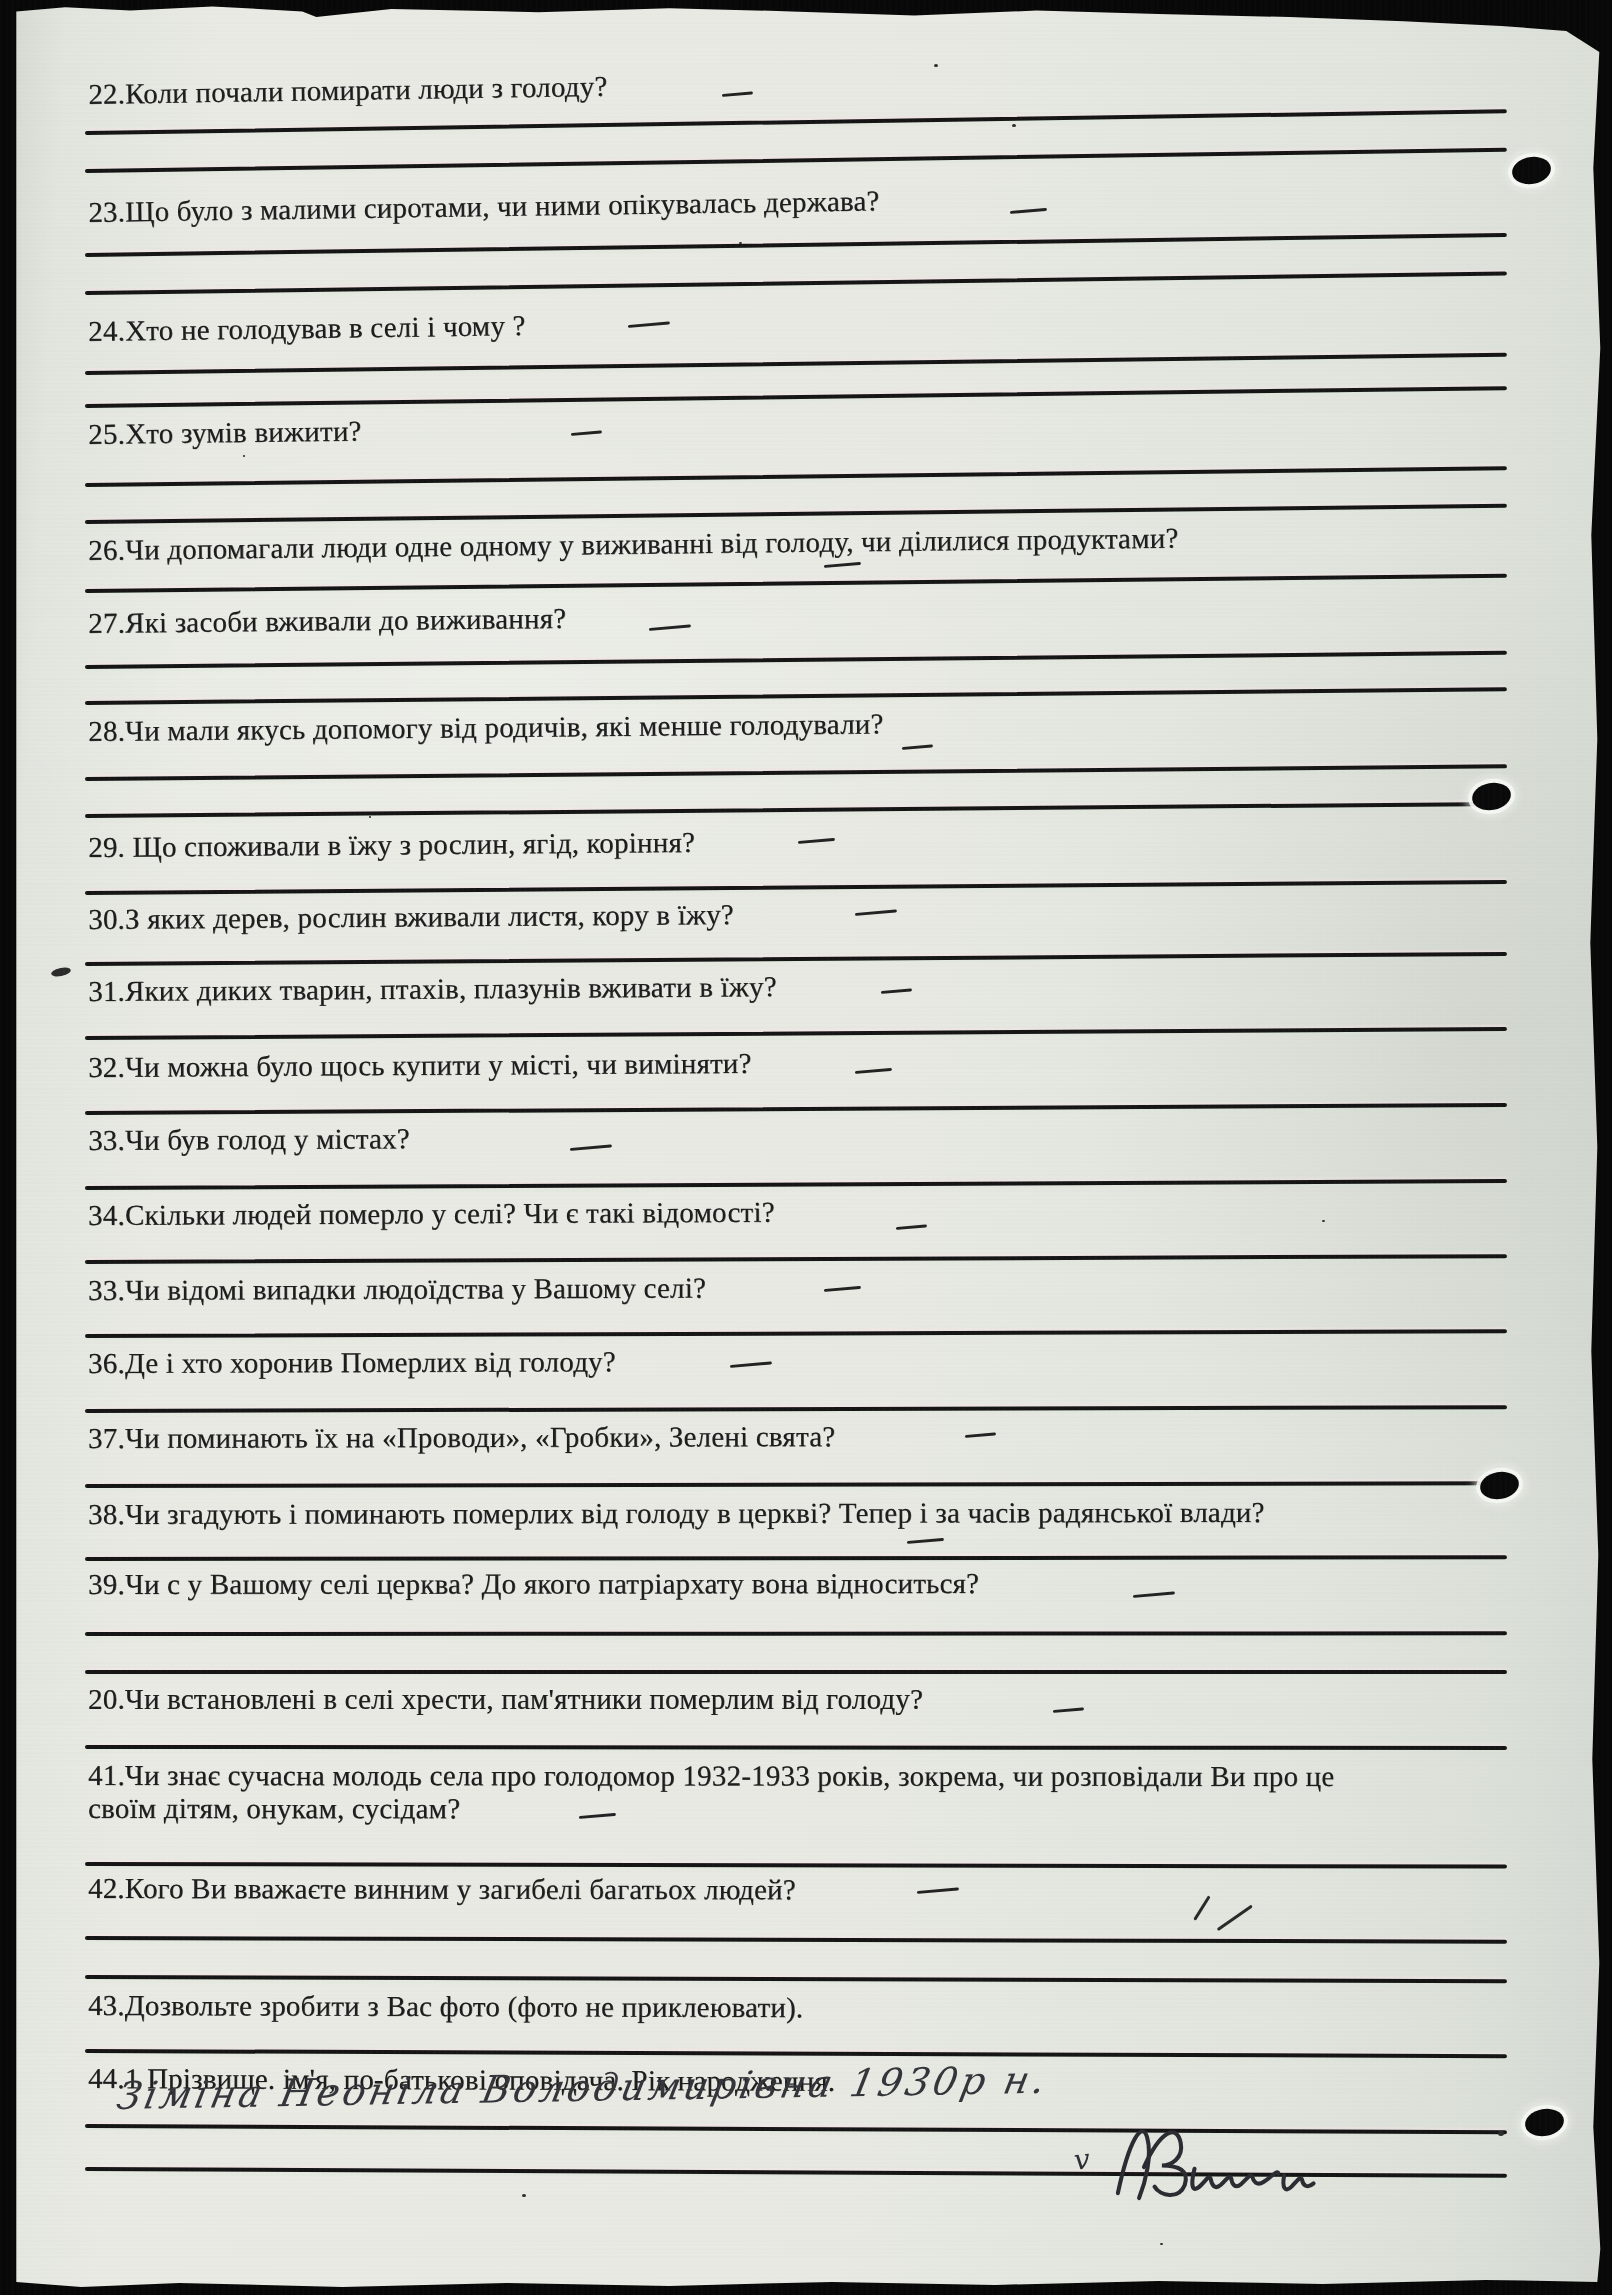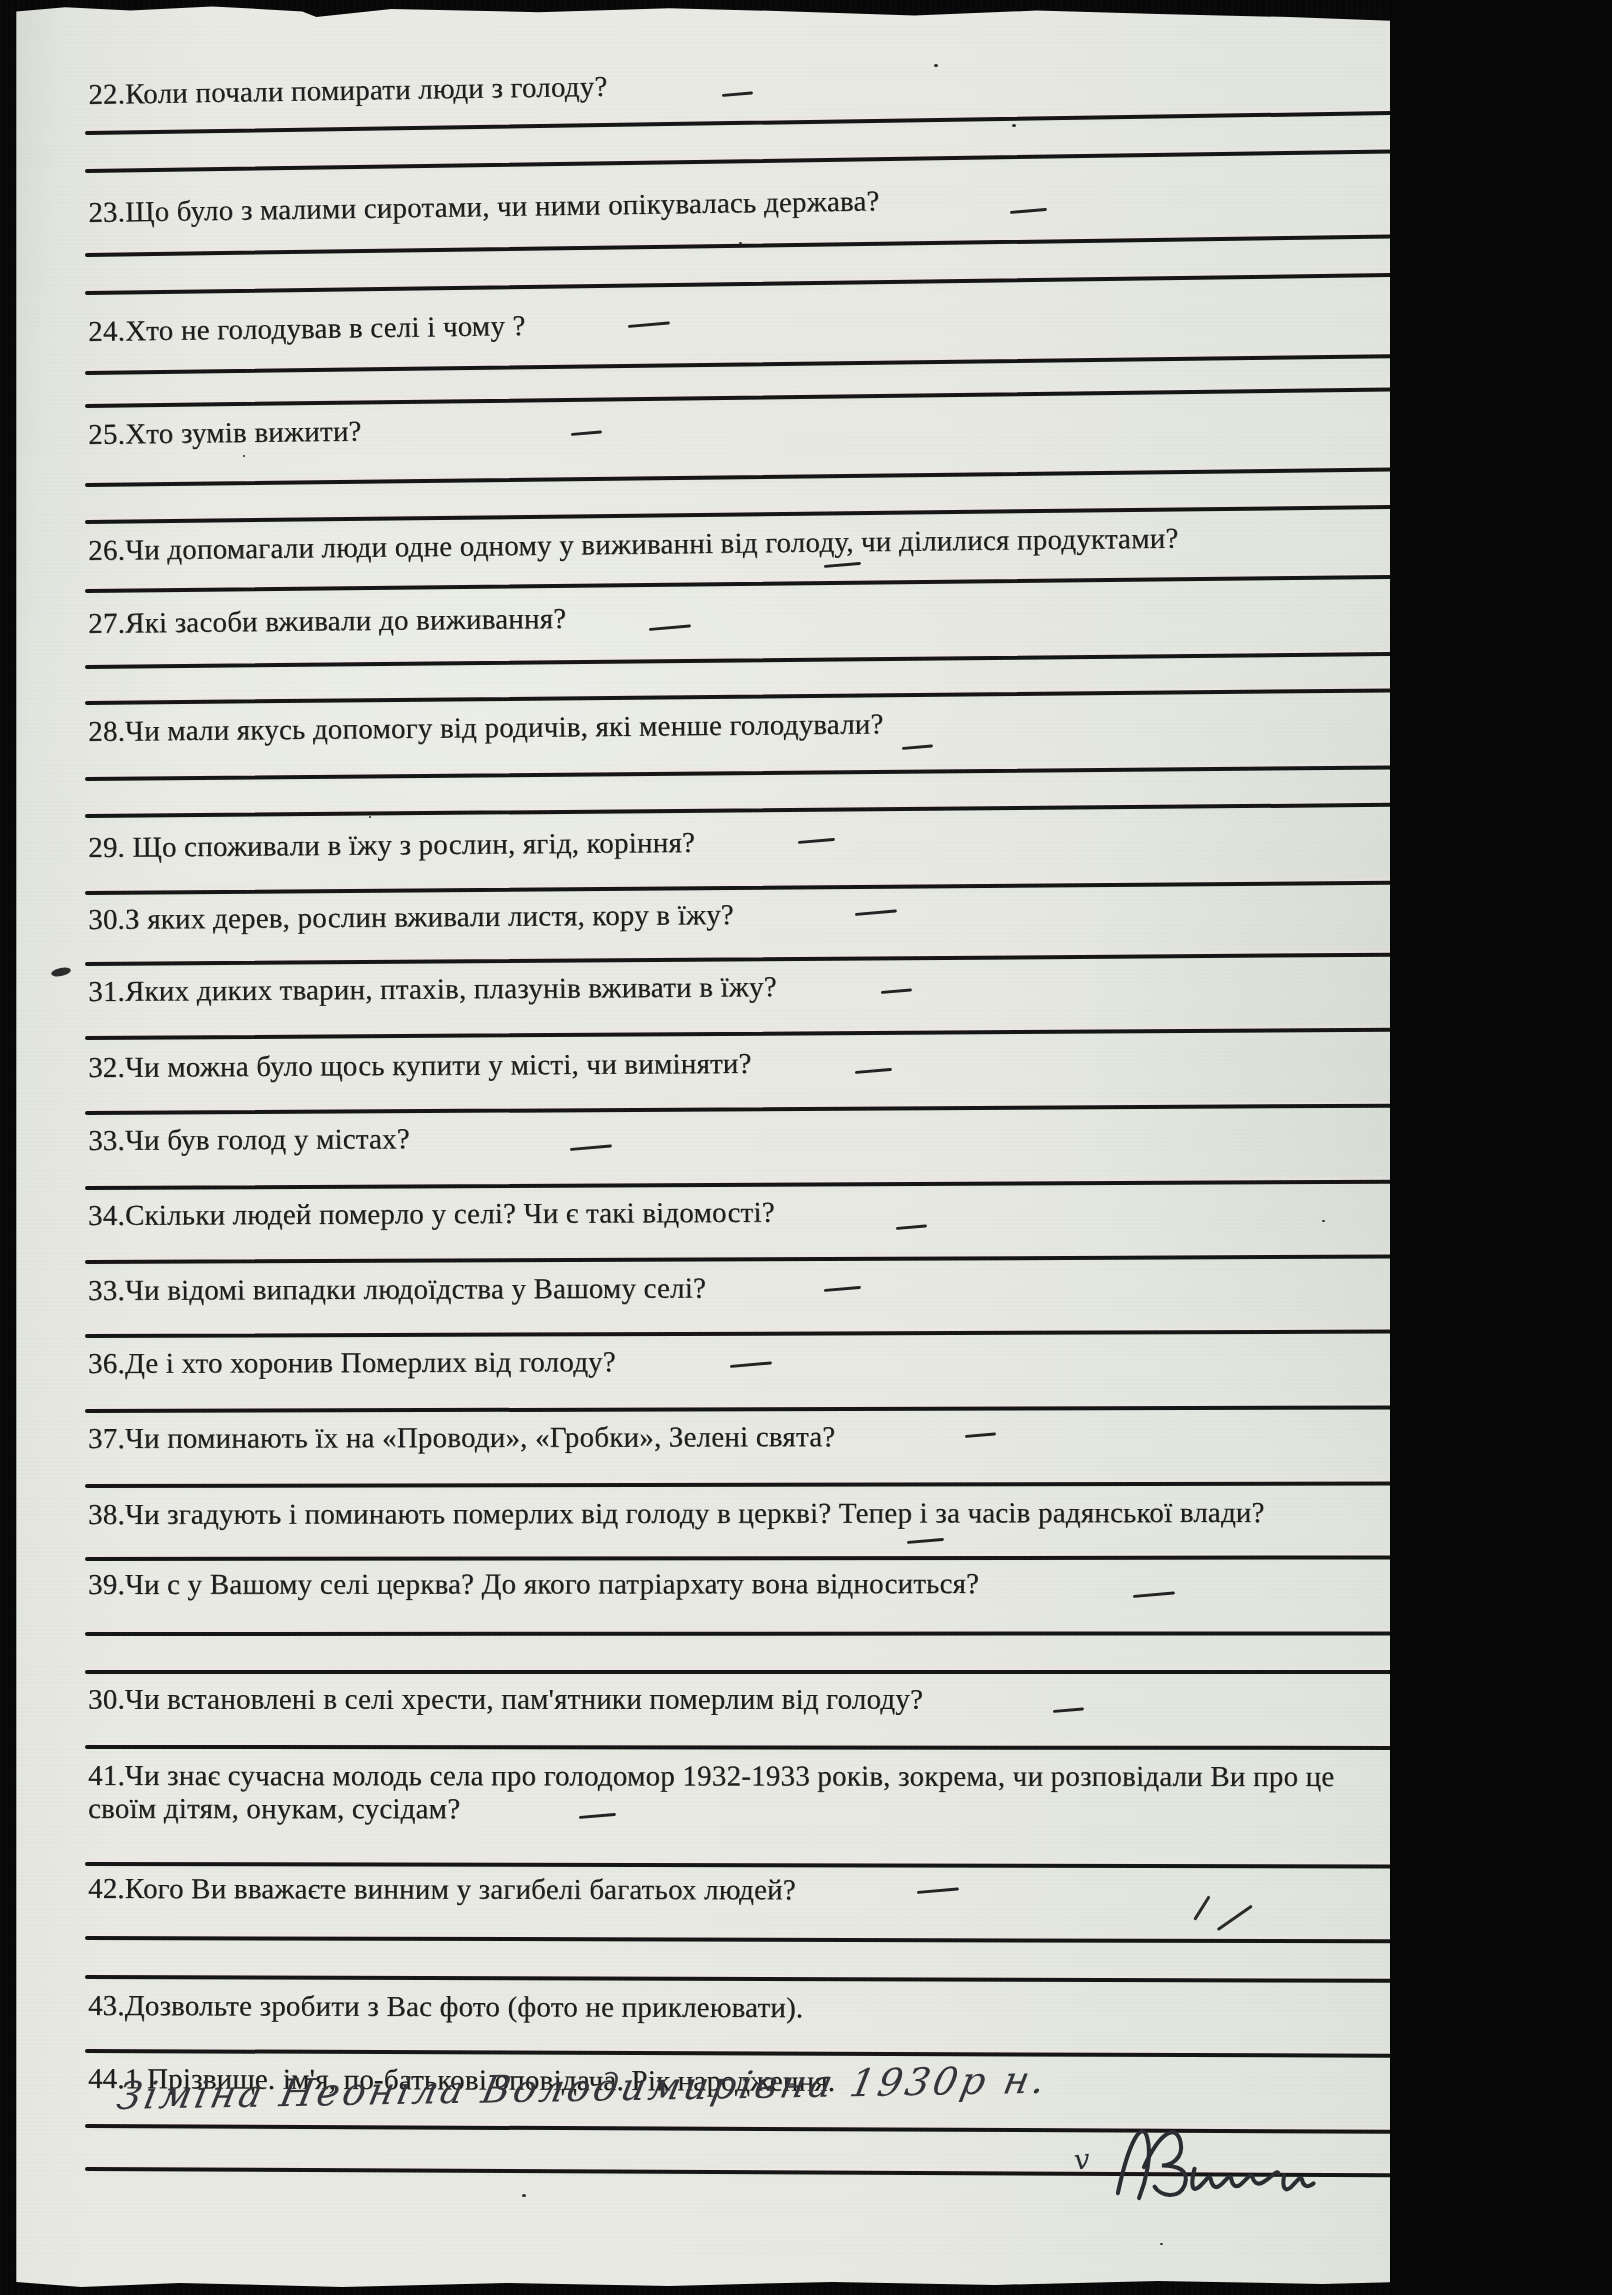--- a/index.html
+++ b/index.html
@@ -1,16 +1,16 @@
 <!DOCTYPE html>
 <html style="font-size:13px"><head>
 <meta charset="utf-8">
 <style>
   html,body{margin:0;padding:0;background:#070707;}
-  #scan{position:relative;width:1390px;height:2295px;background:#080808;overflow:hidden;
+  #scan{position:relative;width:1612px;height:2295px;background:#080808;overflow:hidden;
         font-family:"Liberation Serif", serif;}
   #paper{position:absolute;left:16.3px;top:4.9px;width:1590px;height:2283px;
     background:
       radial-gradient(734px 408px at 30% 30%, rgba(255,255,255,0.20), transparent 70%),
       radial-gradient(571px 734px at 92% 45%, rgba(120,125,118,0.10), transparent 70%),
       linear-gradient(93deg,#d6dad3 0%,#e2e5de 3%,#e8eae3 12%,#e7e9e2 55%,#e1e5de 80%,#dadfd8 93%,#d4d8d2 100%);
     clip-path:polygon(
       0px 6.5px,49px 2.4px,114px 5.7px,196px 1.6px,286px 6.5px,300px 12.2px,375px 4.1px,522px 7.3px,
       653px 3.3px,775px 6.5px,898px 10.6px,1020px 5.7px,1142px 9px,1273px 12.2px,1387px 16.3px,
       1485px 21px,1550px 26px,1583px 47px,
@@ -77,21 +77,21 @@
       <div class="q" style="left: 88px; top: 1274px; transform: rotate(-0.229deg);">33.Чи відомі випадки людоїдства у Вашому селі?</div>
       <div class="dash" style="left: 824px; top: 1289px; width: 37px; transform: rotate(-5deg);"></div>
       <div class="q" style="left: 88px; top: 1347px; transform: rotate(-0.187deg);">36.Де і хто хоронив Померлих від голоду?</div>
       <div class="dash" style="left: 730px; top: 1365px; width: 42px; transform: rotate(-5deg);"></div>
       <div class="q" style="left: 88px; top: 1422px; transform: rotate(-0.144deg);">37.Чи поминають їх на «Проводи», «Гробки», Зелені свята?</div>
       <div class="dash" style="left: 965px; top: 1435px; width: 31px; transform: rotate(-5deg);"></div>
       <div class="q" style="left: 88px; top: 1498px; transform: rotate(-0.102deg);">38.Чи згадують і поминають померлих від голоду в церкві? Тепер і за часів радянської влади?</div>
       <div class="dash" style="left: 907px; top: 1541px; width: 37px; transform: rotate(-5deg);"></div>
       <div class="q" style="left: 88px; top: 1568px; transform: rotate(-0.062deg);">39.Чи с у Вашому селі церква? До якого патріархату вона відноситься?</div>
       <div class="dash" style="left: 1133px; top: 1595px; width: 42px; transform: rotate(-5deg);"></div>
-      <div class="q" style="left: 88px; top: 1683px; transform: rotate(0.003deg);">30.Чи встановлені в селі хрести, пам'ятники померлим від голоду?</div>
+      <div class="q" style="left: 88px; top: 1683px; transform: rotate(0.003deg);">20.Чи встановлені в селі хрести, пам'ятники померлим від голоду?</div>
       <div class="dash" style="left: 1053px; top: 1710px; width: 31px; transform: rotate(-5deg);"></div>
       <div class="q" style="left: 88px; top: 1759px; transform: rotate(0.046deg);">41.Чи знає сучасна молодь села про голодомор 1932-1933 років, зокрема, чи розповідали Ви про це
 своїм дітям, онукам, сусідам?</div>
       <div class="dash" style="left: 579px; top: 1816px; width: 37px; transform: rotate(-5deg);"></div>
       <div class="q" style="left: 88px; top: 1872px; transform: rotate(0.11deg);">42.Кого Ви вважаєте винним у загибелі багатьох людей?</div>
       <div class="dash" style="left: 917px; top: 1891px; width: 42px; transform: rotate(-5deg);"></div>
       <div class="q" style="left: 88px; top: 1989px; transform: rotate(0.176deg);">43.Дозвольте зробити з Вас фото (фото не приклеювати).</div>
       <div class="q" style="left: 88px; top: 2062px; transform: rotate(0.218deg);">44.1 Прізвище. ім'я, по-батькові оповідача. Рік народження.</div>
       <div class="rule" style="top: 131px; transform: rotate(-0.876deg);"></div>
       <div class="rule" style="top: 169px; transform: rotate(-0.854deg);"></div>

